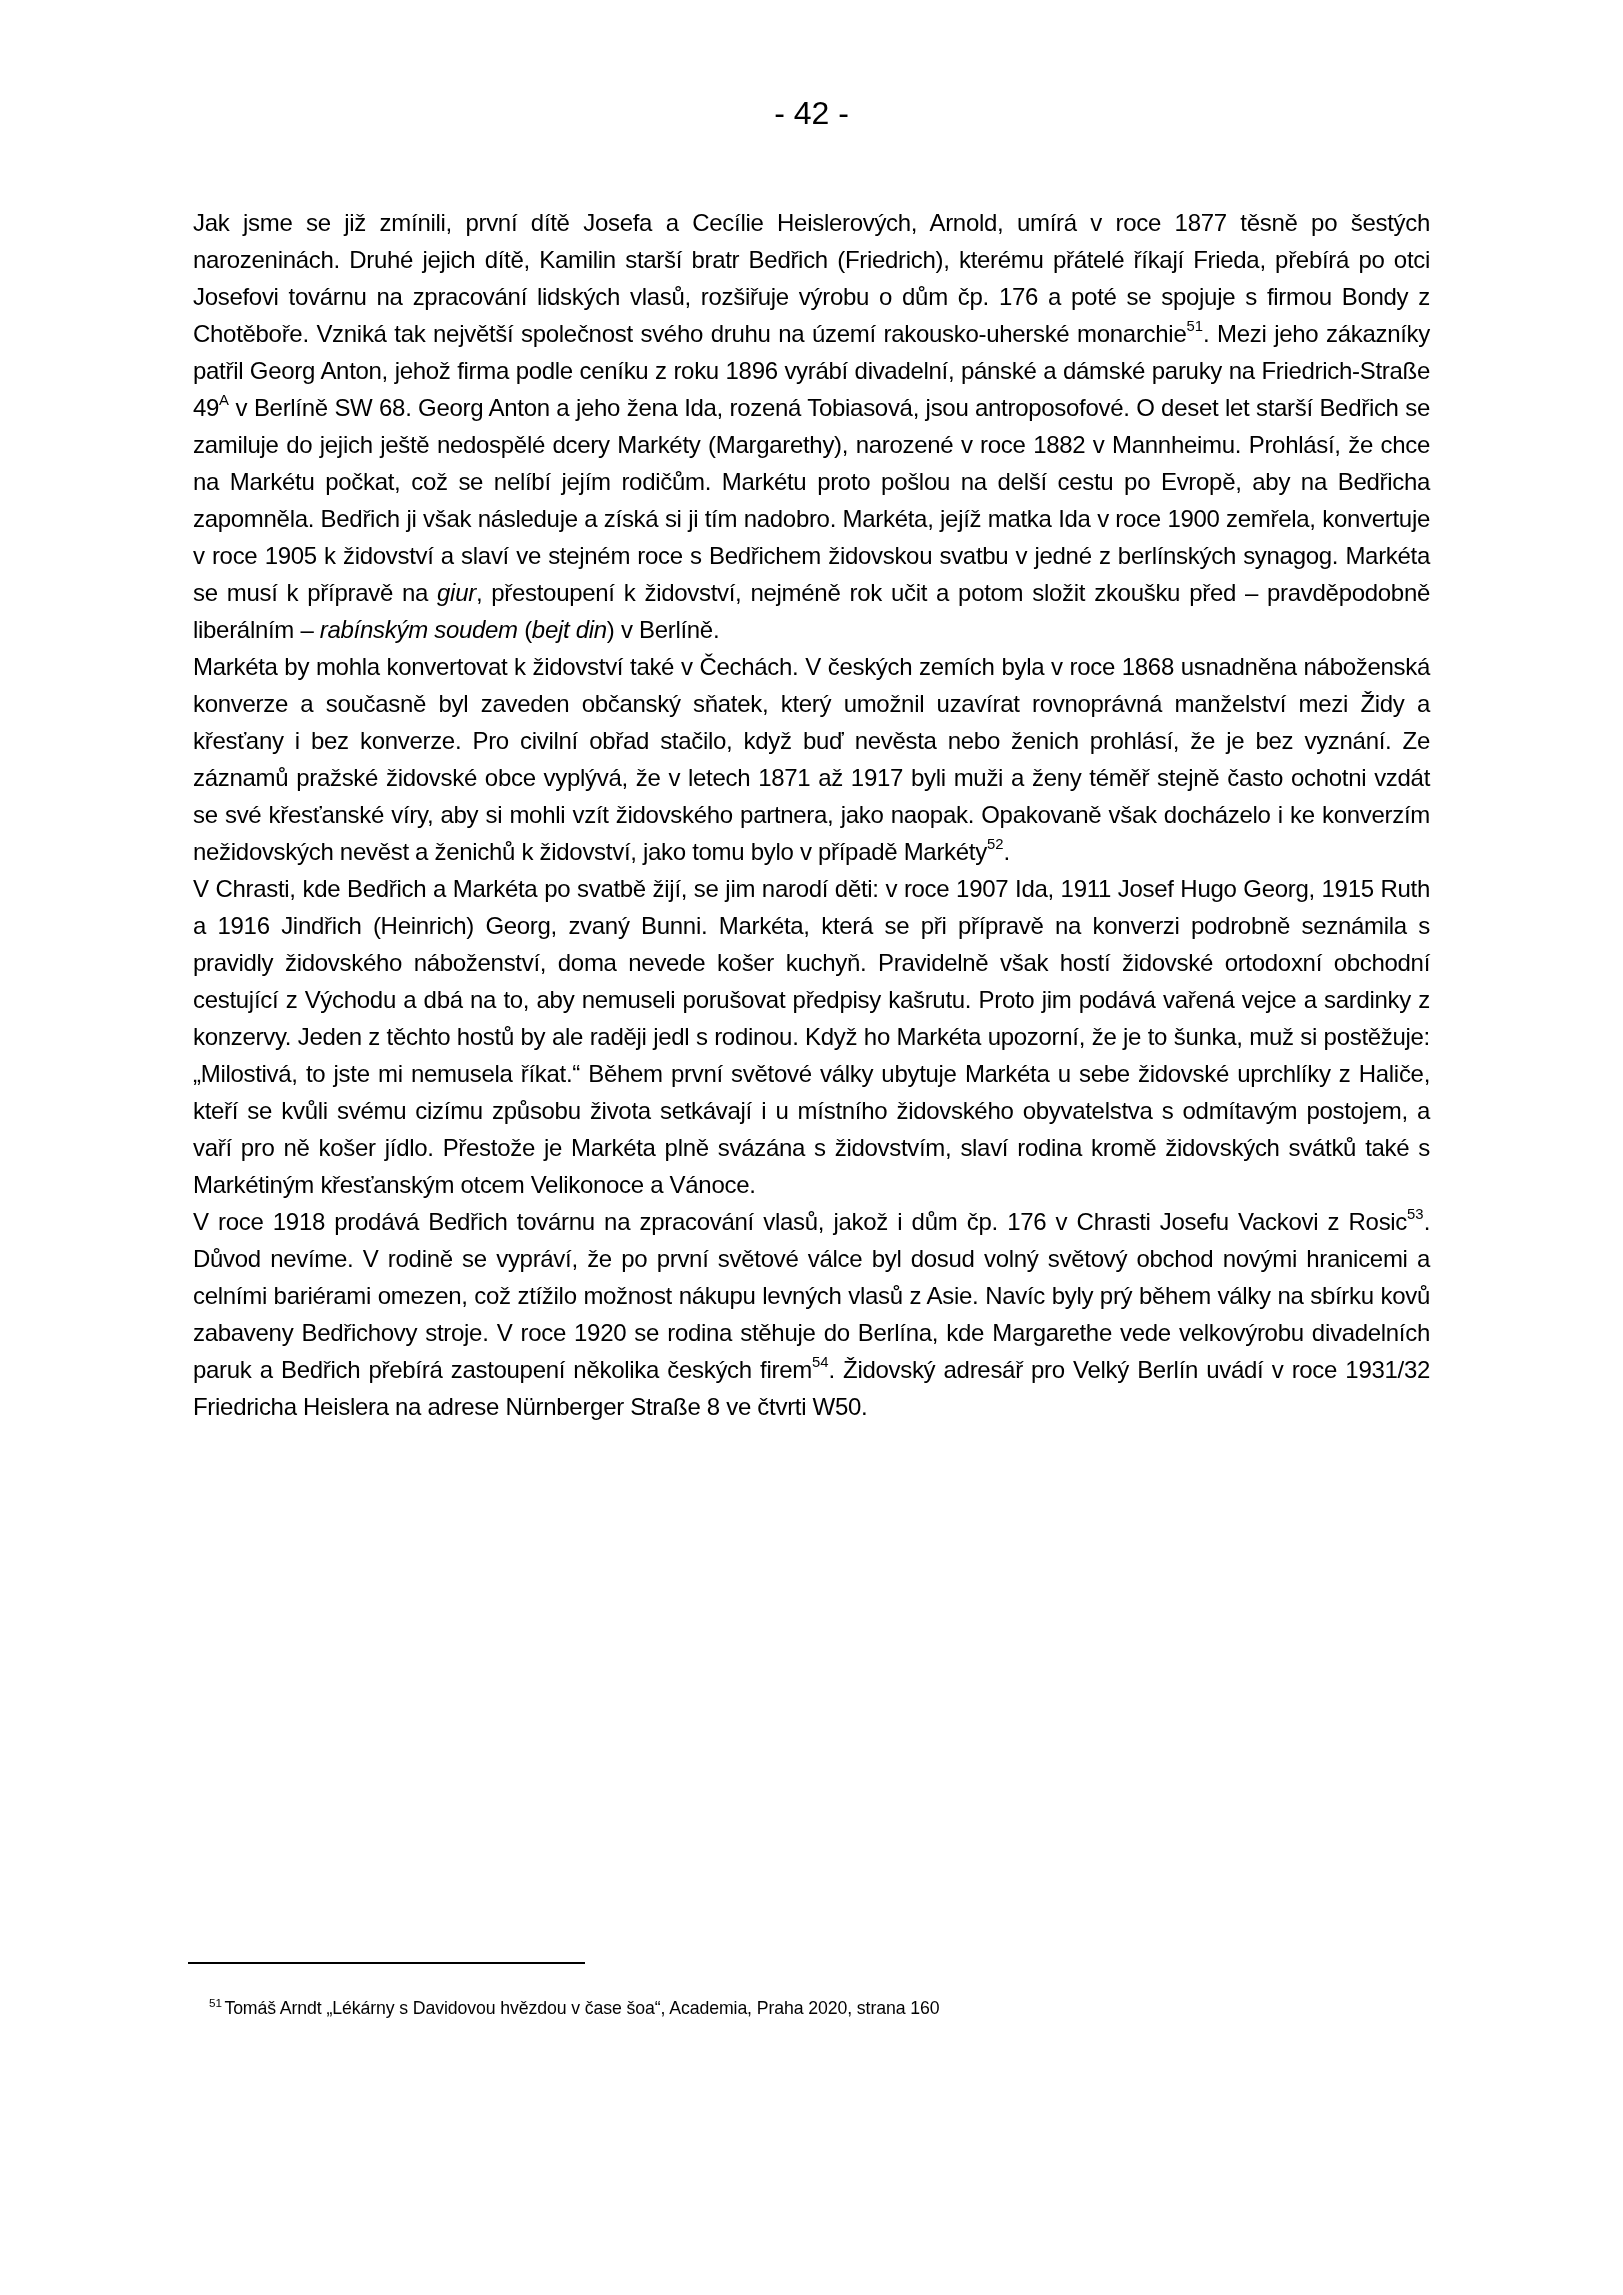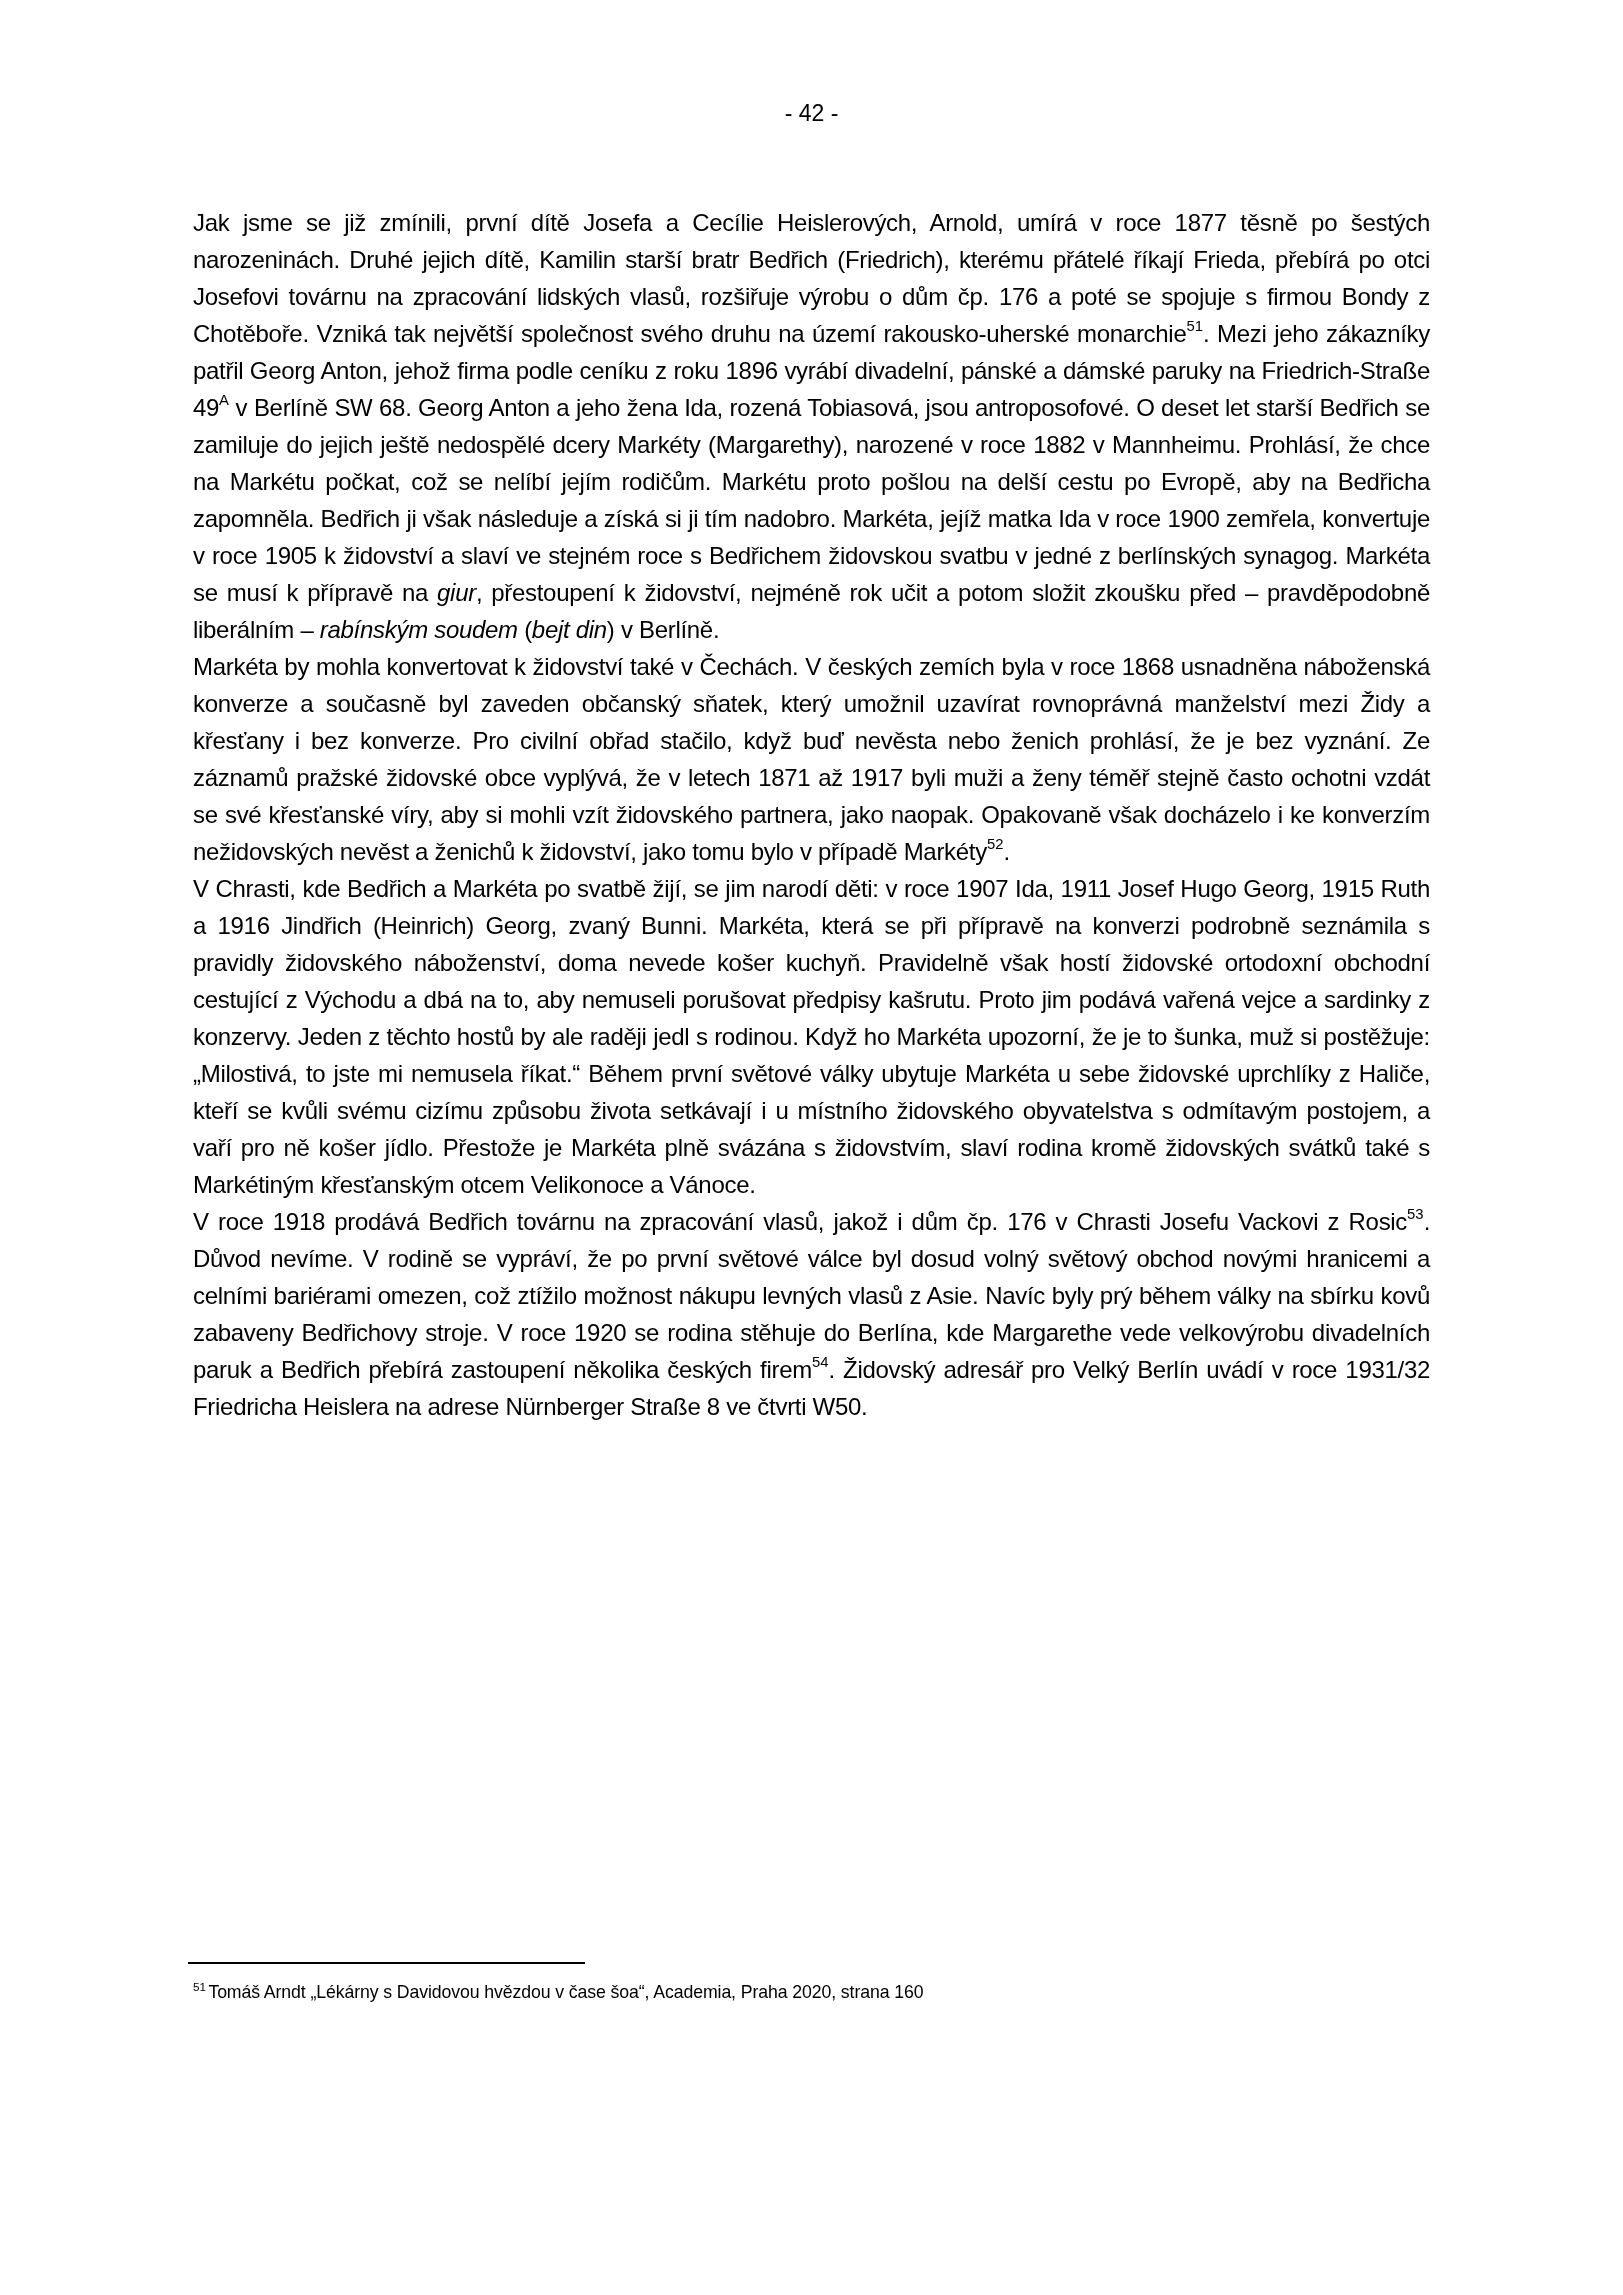--- a/index.html
+++ b/index.html
@@ -14,21 +14,21 @@
       overflow: hidden;
       color: #000000;
       font-family: "Liberation Sans", "DejaVu Sans", sans-serif;
     }
     .page-number {
       position: absolute;
       top: 97px;
       left: 0;
       width: 1623px;
       text-align: center;
-      font-size: 23px;
+      font-size: 32px;
       line-height: 33px;
     }
     .body-text {
       position: absolute;
       top: 204px;
       left: 193px;
       width: 1237px;
     }
     .para {
       margin: 0;
@@ -54,21 +54,21 @@
       height: 2px;
       background: #000000;
     }
     .footnotes {
       position: absolute;
       top: 1977px;
       left: 193px;
       width: 1237px;
     }
     .footnote {
-      margin: 0;
+      margin: 16px;
       font-size: 17.7px;
       line-height: 31px;
       letter-spacing: -0.1px;
     }
     .footnote .fn-num {
       font-size: 0.66em;
       vertical-align: 0.6em;
       line-height: 0;
       margin-right: 2.6px;
     }

